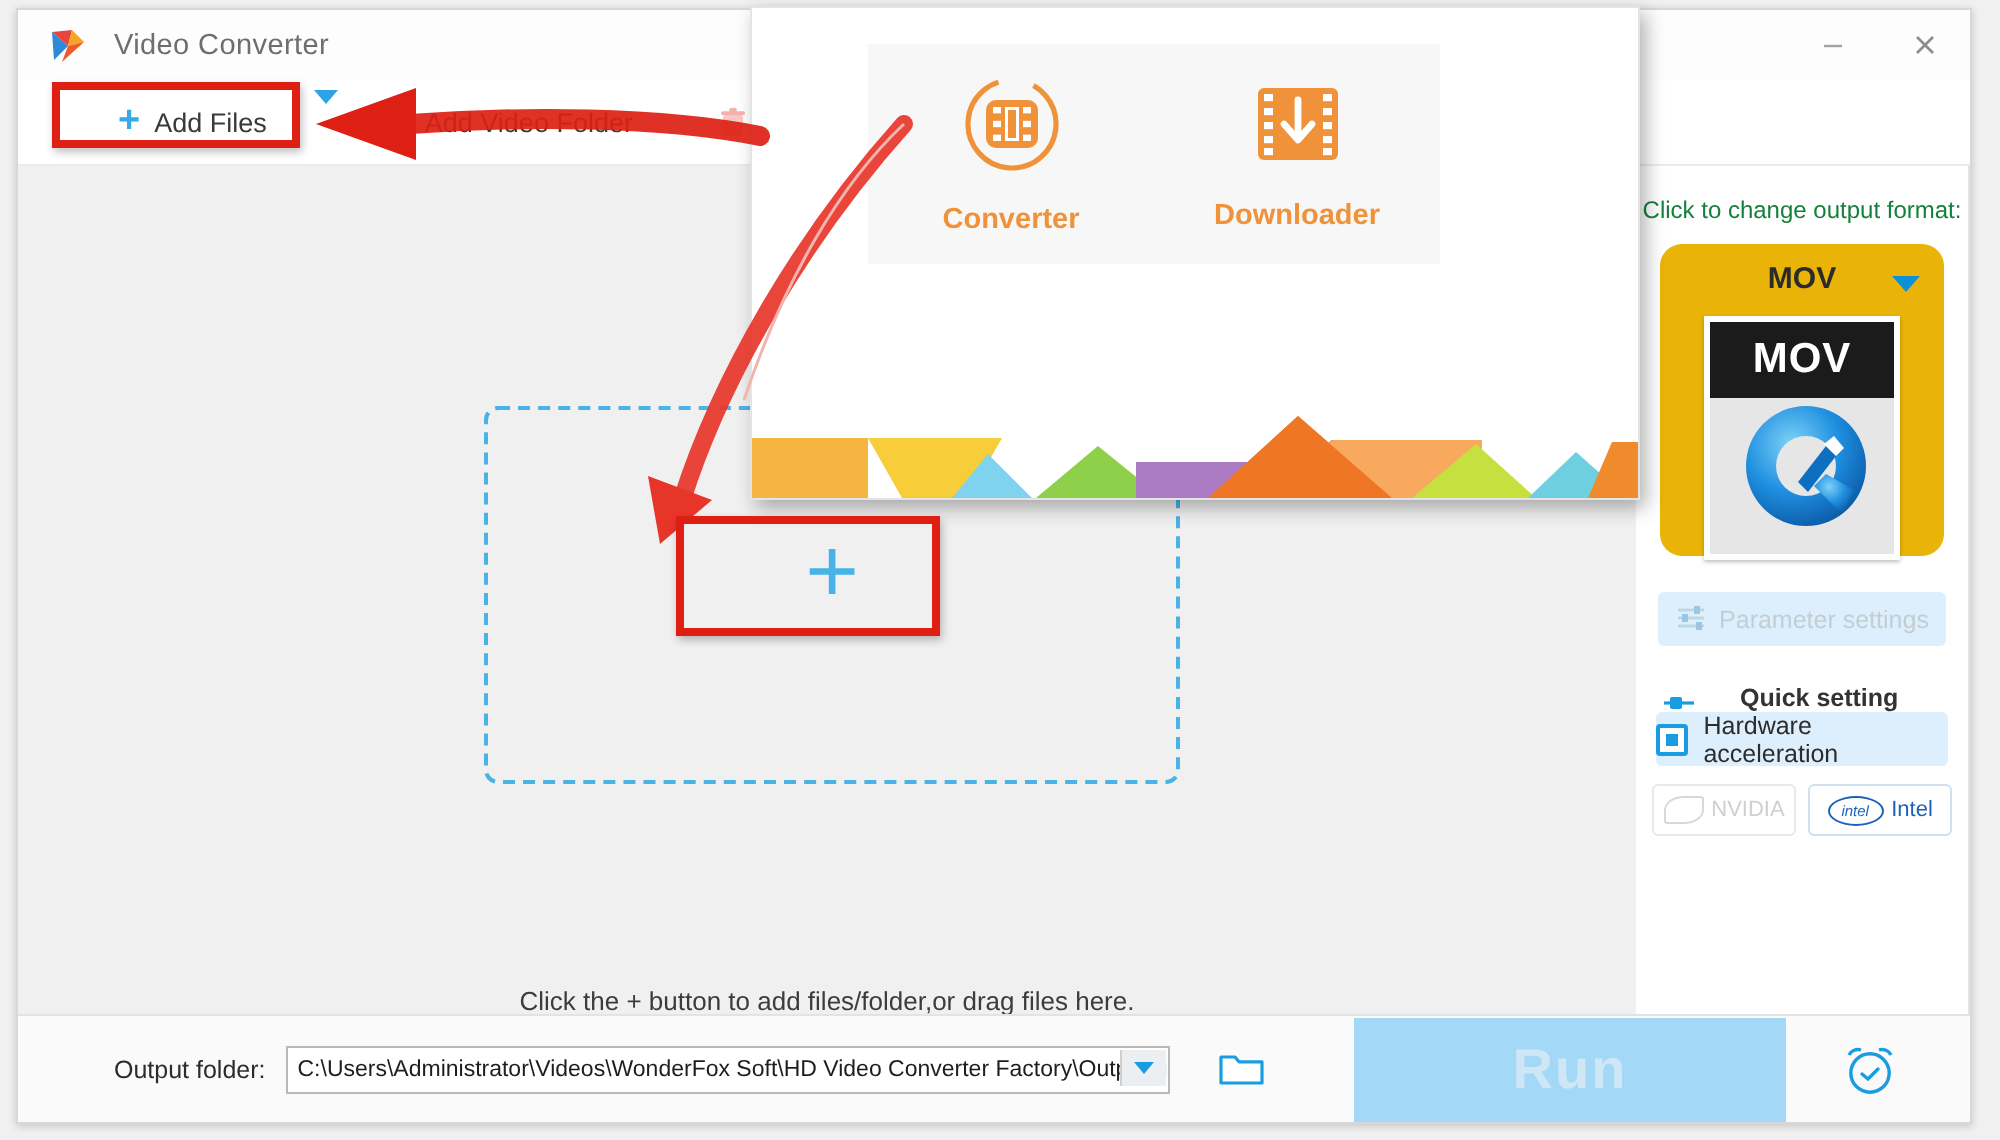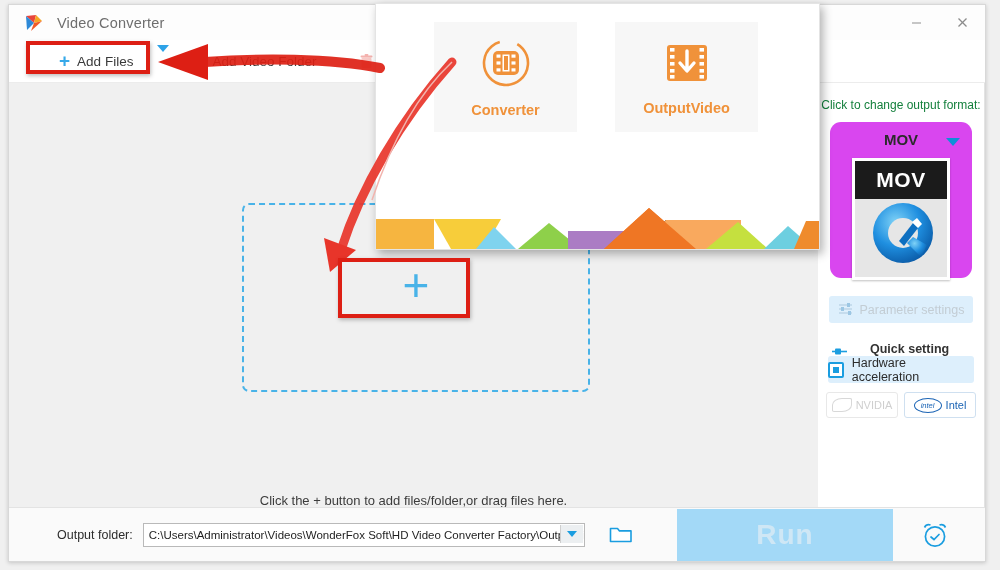--- a/index.html
+++ b/index.html
@@ -94,21 +94,21 @@
   
   .sidebar{
     position:absolute;right:0;top:0;width:166px;bottom:0;
     background:#ffffff;
   }
   .sb-label{
     text-align:center;font-size:12px;color:#15803d;margin-top:15px;
   }
   .format-card{
     margin:10px auto 0;width:142px;height:156px;
-    background:#d946ef;border-radius:11px;position:relative;
+    background:#eab308;border-radius:11px;position:relative;
   }
   .fmt-name{
     position:absolute;top:9px;left:0;right:0;text-align:center;
     font-size:15px;font-weight:bold;color:#2b2b2b;
   }
   .fmt-caret{
     position:absolute;right:12px;top:16px;
     width:0;height:0;border-left:7px solid transparent;border-right:7px solid transparent;
     border-top:8px solid #0e90d8;
   }
@@ -213,21 +213,21 @@
     display:flex;align-items:center;justify-content:center;
   }
 
   
   .overlay{
     position:absolute;left:375px;top:3px;width:443px;height:245px;
     background:#ffffff;border:1px solid #e4e4e4;
     box-shadow:3px 4px 9px rgba(0,0,0,.30);
     overflow:hidden;z-index:40;
   }
-  .ov-tiles{display:flex;gap:38px;padding:18px 0 0 58px;}
+  .ov-tiles{display:flex;padding:18px 0 0 58px;}
   .ov-tile{
     width:143px;height:110px;background:#f7f7f7;
     display:flex;flex-direction:column;align-items:center;justify-content:center;gap:9px;
   }
   .ov-tile .lbl{font-size:14.5px;font-weight:bold;color:#f0923a;}
   .tri-strip{
     position:absolute;left:0;right:0;bottom:0;height:54px;overflow:hidden;
   }
 
   
@@ -449,21 +449,21 @@
               <rect x="7" y="36" width="4.5" height="3.6"></rect>
               <rect x="36.5" y="9" width="4.5" height="3.6"></rect>
                 <rect x="36.5" y="16" width="4.5" height="3.6"></rect>
               <rect x="36.5" y="23" width="4.5" height="3.6"></rect>
                 <rect x="36.5" y="30" width="4.5" height="3.6"></rect>
               <rect x="36.5" y="36" width="4.5" height="3.6"></rect>
             </g>
             <path d="M24 12 v16 M17 24 l7 8 l7 -8" fill="none" stroke="#fff" stroke-width="3.4" stroke-linecap="round" stroke-linejoin="round"></path>
           </svg>
         </span>
-        <span class="lbl">OutputVideo</span>
+        <span class="lbl">Downloader</span>
       </div>
     </div>
 
     <div class="tri-strip">
       <svg width="443" height="54" viewBox="0 0 443 54">
         <rect x="0" y="25" width="443" height="29" fill="#ffffff"></rect>
         <polygon points="0,24 58,24 58,54 0,54" fill="#f6b540"></polygon>
         <polygon points="58,24 125,24 108,54 75,54" fill="#f7cd3a"></polygon>
         <polygon points="118,32 140,54 100,54" fill="#7fd3ee"></polygon>
         <polygon points="173,28 205,54 142,54" fill="#8ed04a"></polygon>

